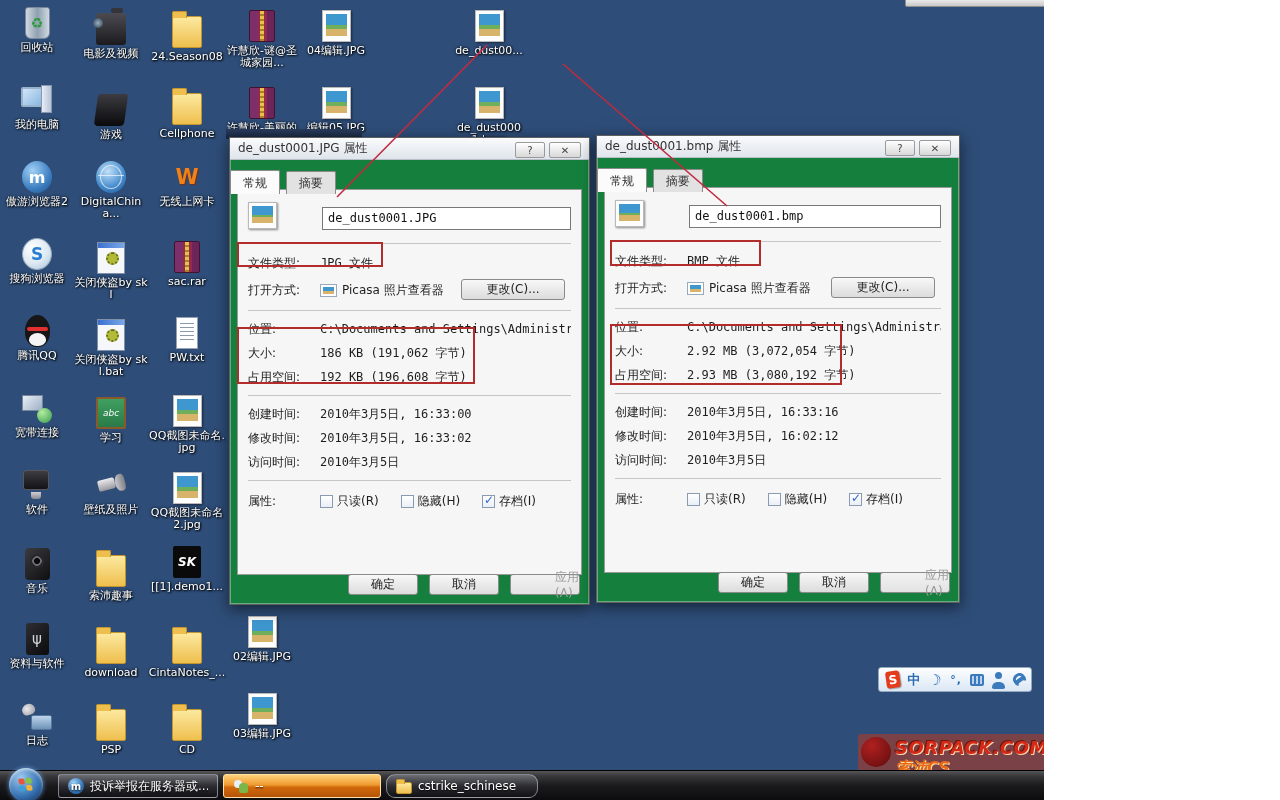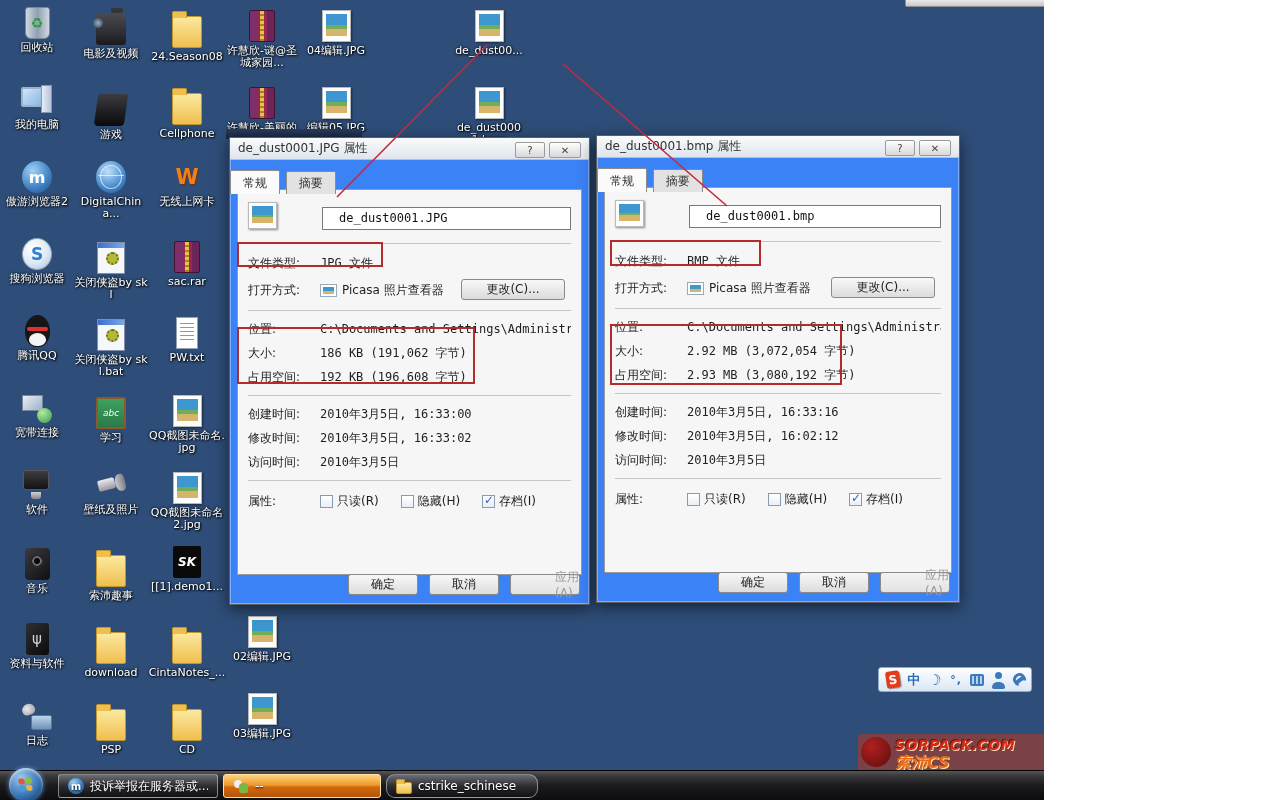--- a/index.html
+++ b/index.html
@@ -60,37 +60,37 @@
   .glyph[data-type="camera"] { width:30px; height:21px; margin-top:6px; background:linear-gradient(180deg,#4b4b51,#1b1b1f); border-radius:3px; }
   .glyph[data-type="camera"]::before { content:''; position:absolute; left:-3px; top:5px; width:10px; height:10px; border-radius:50%; background:radial-gradient(circle,#9cb1c2,#23364a); }
   .glyph[data-type="camera"]::after { content:''; position:absolute; right:3px; top:-5px; width:12px; height:5px; background:#34343a; border-radius:2px; }
   .glyph[data-type="console"] { width:30px; height:13px; margin-top:10px; background:linear-gradient(180deg,#3b3b41,#0a0a0c); border-radius:3px 3px 4px 4px; transform:skewX(-8deg); }
   .glyph[data-type="recycle-bin"] { width:25px; height:29px; background:linear-gradient(90deg,#cfd8e0,#8fa0b0 50%, #cfd8e0); border:1px solid #78889a; border-radius:3px 3px 6px 6px; }
   .glyph[data-type="recycle-bin"]::after { content:'\267B'; color:#2a9a3a; font-size:14px; }
   
   #bg-strip-top { position:absolute; left:905px; top:0; width:230px; height:7px; background:linear-gradient(180deg,#e9e9e9,#c9c9c9); border:1px solid #8d8d8d; border-top:none; border-radius:0 0 2px 2px; z-index:3; }
   #bg-window-fragment { position:absolute; left:226px; top:129px; width:136px; height:10px; background:linear-gradient(180deg,#2a3c5e,#17263f); z-index:3; }
   
-  .dialog { position:absolute; width:361px; height:468px; background:#3b82f6; border:1px solid #5f5f5f; box-shadow:0 4px 14px rgba(0,0,0,.55), 0 0 0 1px rgba(255,255,255,.35) inset; z-index:4; font-size:12px; color:#1e1e1e; }
+  .dialog { position:absolute; width:361px; height:468px; background:#15803d; border:1px solid #5f5f5f; box-shadow:0 4px 14px rgba(0,0,0,.55), 0 0 0 1px rgba(255,255,255,.35) inset; z-index:4; font-size:12px; color:#1e1e1e; }
   .titlebar { height:22px; background:linear-gradient(180deg,#fafbfc,#dfe5ec); border-bottom:1px solid #b9bfc7; display:flex; align-items:center; padding-left:8px; }
   .titlebar .ttl { font-size:12px; color:#333; }
   .tbtn { position:absolute; top:4px; height:16px; border:1px solid #9a9a9a; border-radius:2px; background:linear-gradient(180deg,#ffffff,#d8d8d8); display:flex; align-items:center; justify-content:center; font-size:10px; color:#444; cursor:default; }
   .tbtn.help { right:44px; width:30px; }
   .tbtn.close { right:8px; width:32px; }
   .tabs { position:relative; margin:10px 0 0 0; height:20px; z-index:2; }
   .tab { display:inline-block; padding:3px 12px 2px 12px; font-size:12px; border:1px solid #8b8b8b; border-bottom:none; border-radius:2px 2px 0 0; background:#e2e2e2; color:#333; margin-right:2px; cursor:default; }
   .tab.active { background:#fbfbfb; position:relative; top:0; padding-top:4px; }
   .panel { position:relative; margin:-1px 7px 0 7px; height:386px; background:#f6f6f6; border:1px solid #9a9a9a; padding:11px 10px 0 10px; }
   .prow { display:flex; align-items:center; }
   .plabel { width:72px; flex:0 0 72px; font-size:12px; }
   .pvalue { font-size:12px; font-family:"DejaVu Sans Mono", monospace; white-space:nowrap; overflow:hidden; }
   .namerow { height:34px; margin-bottom:8px; }
   .fileicon { width:32px; height:32px; margin-right:42px; }
   .fileicon .glyph { margin:0; }
-  .nameinput { flex:1; height:23px; border:1px solid #787878; background:#fff; font-size:12px; font-family:"DejaVu Sans Mono", monospace; padding:3px 16px; color:#111; }
+  .nameinput { flex:1; height:23px; border:1px solid #787878; background:#fff; font-size:12px; font-family:"DejaVu Sans Mono", monospace; padding:3px 5px; color:#111; }
   .sep { border-top:1px solid #c6c6c6; margin:6px 0; }
   .row26 { height:26px; } .row28 { height:28px; } .row24 { height:24px; }
   .openwith { position:relative; }
   .picasa-ic { width:17px; height:13px; background:#fff; border:1px solid #9ab; margin-right:5px; position:relative; flex:0 0 17px; }
   .picasa-ic::before { content:''; position:absolute; inset:2px; background:linear-gradient(180deg,#3e97cf 0 55%, #d8b36a 55%); }
   .btn { border:1px solid #8a8a8a; border-radius:3px; background:linear-gradient(180deg,#f8f8f8,#dcdcdc); font-size:12px; color:#222; display:flex; align-items:center; justify-content:center; cursor:default; }
   .changebtn { position:absolute; right:6px; top:3px; width:104px; height:21px; }
   .attr-cbs { display:flex; gap:22px; }
   .cbwrap { display:flex; align-items:center; gap:4px; }
   .cb { width:13px; height:13px; border:1px solid #8a9ab0; background:linear-gradient(180deg,#fff,#e9eff6); position:relative; }
@@ -112,21 +112,21 @@
   .lb-item[data-icon="user"] { position:relative; width:14px; }
   .lb-item[data-icon="user"]::before { content:''; position:absolute; top:1px; left:4px; width:7px; height:7px; border-radius:50%; background:#3a7abd; }
   .lb-item[data-icon="user"]::after { content:''; position:absolute; bottom:0; left:1px; width:13px; height:7px; border-radius:6px 6px 2px 2px; background:#3a7abd; }
   .lb-item[data-icon="tools"] { position:relative; width:15px; }
   .lb-item[data-icon="tools"]::before { content:''; position:absolute; left:2px; top:7px; width:12px; height:4px; background:#3a7abd; border-radius:2px; transform:rotate(-35deg); }
   .lb-item[data-icon="tools"]::after { content:''; position:absolute; right:0; top:2px; width:7px; height:7px; border:3px solid #3a7abd; border-radius:50%; border-bottom-color:transparent; transform:rotate(-35deg); }
   
   #watermark { position:absolute; right:0; top:734px; width:186px; height:37px; background:rgba(186,58,30,.55); border-radius:3px 0 0 3px; overflow:hidden; z-index:5; display:flex; align-items:flex-start; padding:3px 5px 0 3px; }
   #wm-logo { width:30px; height:30px; border-radius:50%; background:radial-gradient(circle at 35% 30%, #b02020, #5f0c0c); flex:0 0 30px; margin-right:4px; }
   #wm-texts { display:flex; flex-direction:column; }
-  #wm-text { font-size:14px; font-weight:bold; font-style:italic; color:#d42818; text-shadow:1px 1px 0 #f8d8b0, -1px -1px 0 #701808; letter-spacing:.5px; }
+  #wm-text { font-size:18px; font-weight:bold; font-style:italic; color:#d42818; text-shadow:1px 1px 0 #f8d8b0, -1px -1px 0 #701808; letter-spacing:.5px; }
   #wm-sub { font-size:16px; font-weight:bold; font-style:italic; color:#e86a18; text-shadow:1px 1px 0 #ffe0a0; }
   
   #taskbar { position:absolute; left:0; bottom:0; width:1280px; height:30px; background:linear-gradient(180deg,#565659 0%, #37373a 18%, #1b1b1e 50%, #0c0c0e 100%); border-top:1px solid #000; z-index:8; display:flex; align-items:center; }
   #start-orb { position:absolute; left:9px; top:-3px; width:34px; height:34px; border-radius:50%; background:radial-gradient(circle at 35% 28%, #9cc8ee, #3a75b5 55%, #123a6e 90%); box-shadow:0 0 5px rgba(120,180,255,.7), inset 0 2px 3px rgba(255,255,255,.6); display:flex; align-items:center; justify-content:center; cursor:pointer; }
   #start-flag { width:14px; height:14px; display:grid; grid-template-columns:6px 6px; grid-template-rows:6px 6px; gap:1px; transform:rotate(-6deg); }
   #start-flag span { border-radius:1px 3px 1px 3px; }
   #start-flag .f1 { background:#e8543c; } #start-flag .f2 { background:#86c440; }
   #start-flag .f3 { background:#3aa0da; } #start-flag .f4 { background:#f0b23e; }
   #task-buttons { position:absolute; left:58px; top:3px; display:flex; gap:5px; }
   .taskbtn { height:24px; border-radius:3px; border:1px solid rgba(210,215,225,.55); background:linear-gradient(180deg, rgba(150,152,160,.55), rgba(60,60,68,.55) 50%, rgba(20,20,24,.6)); color:#fff; font-size:12px; display:flex; align-items:center; padding:0 9px; gap:6px; cursor:pointer; text-shadow:0 1px 2px #000; }

